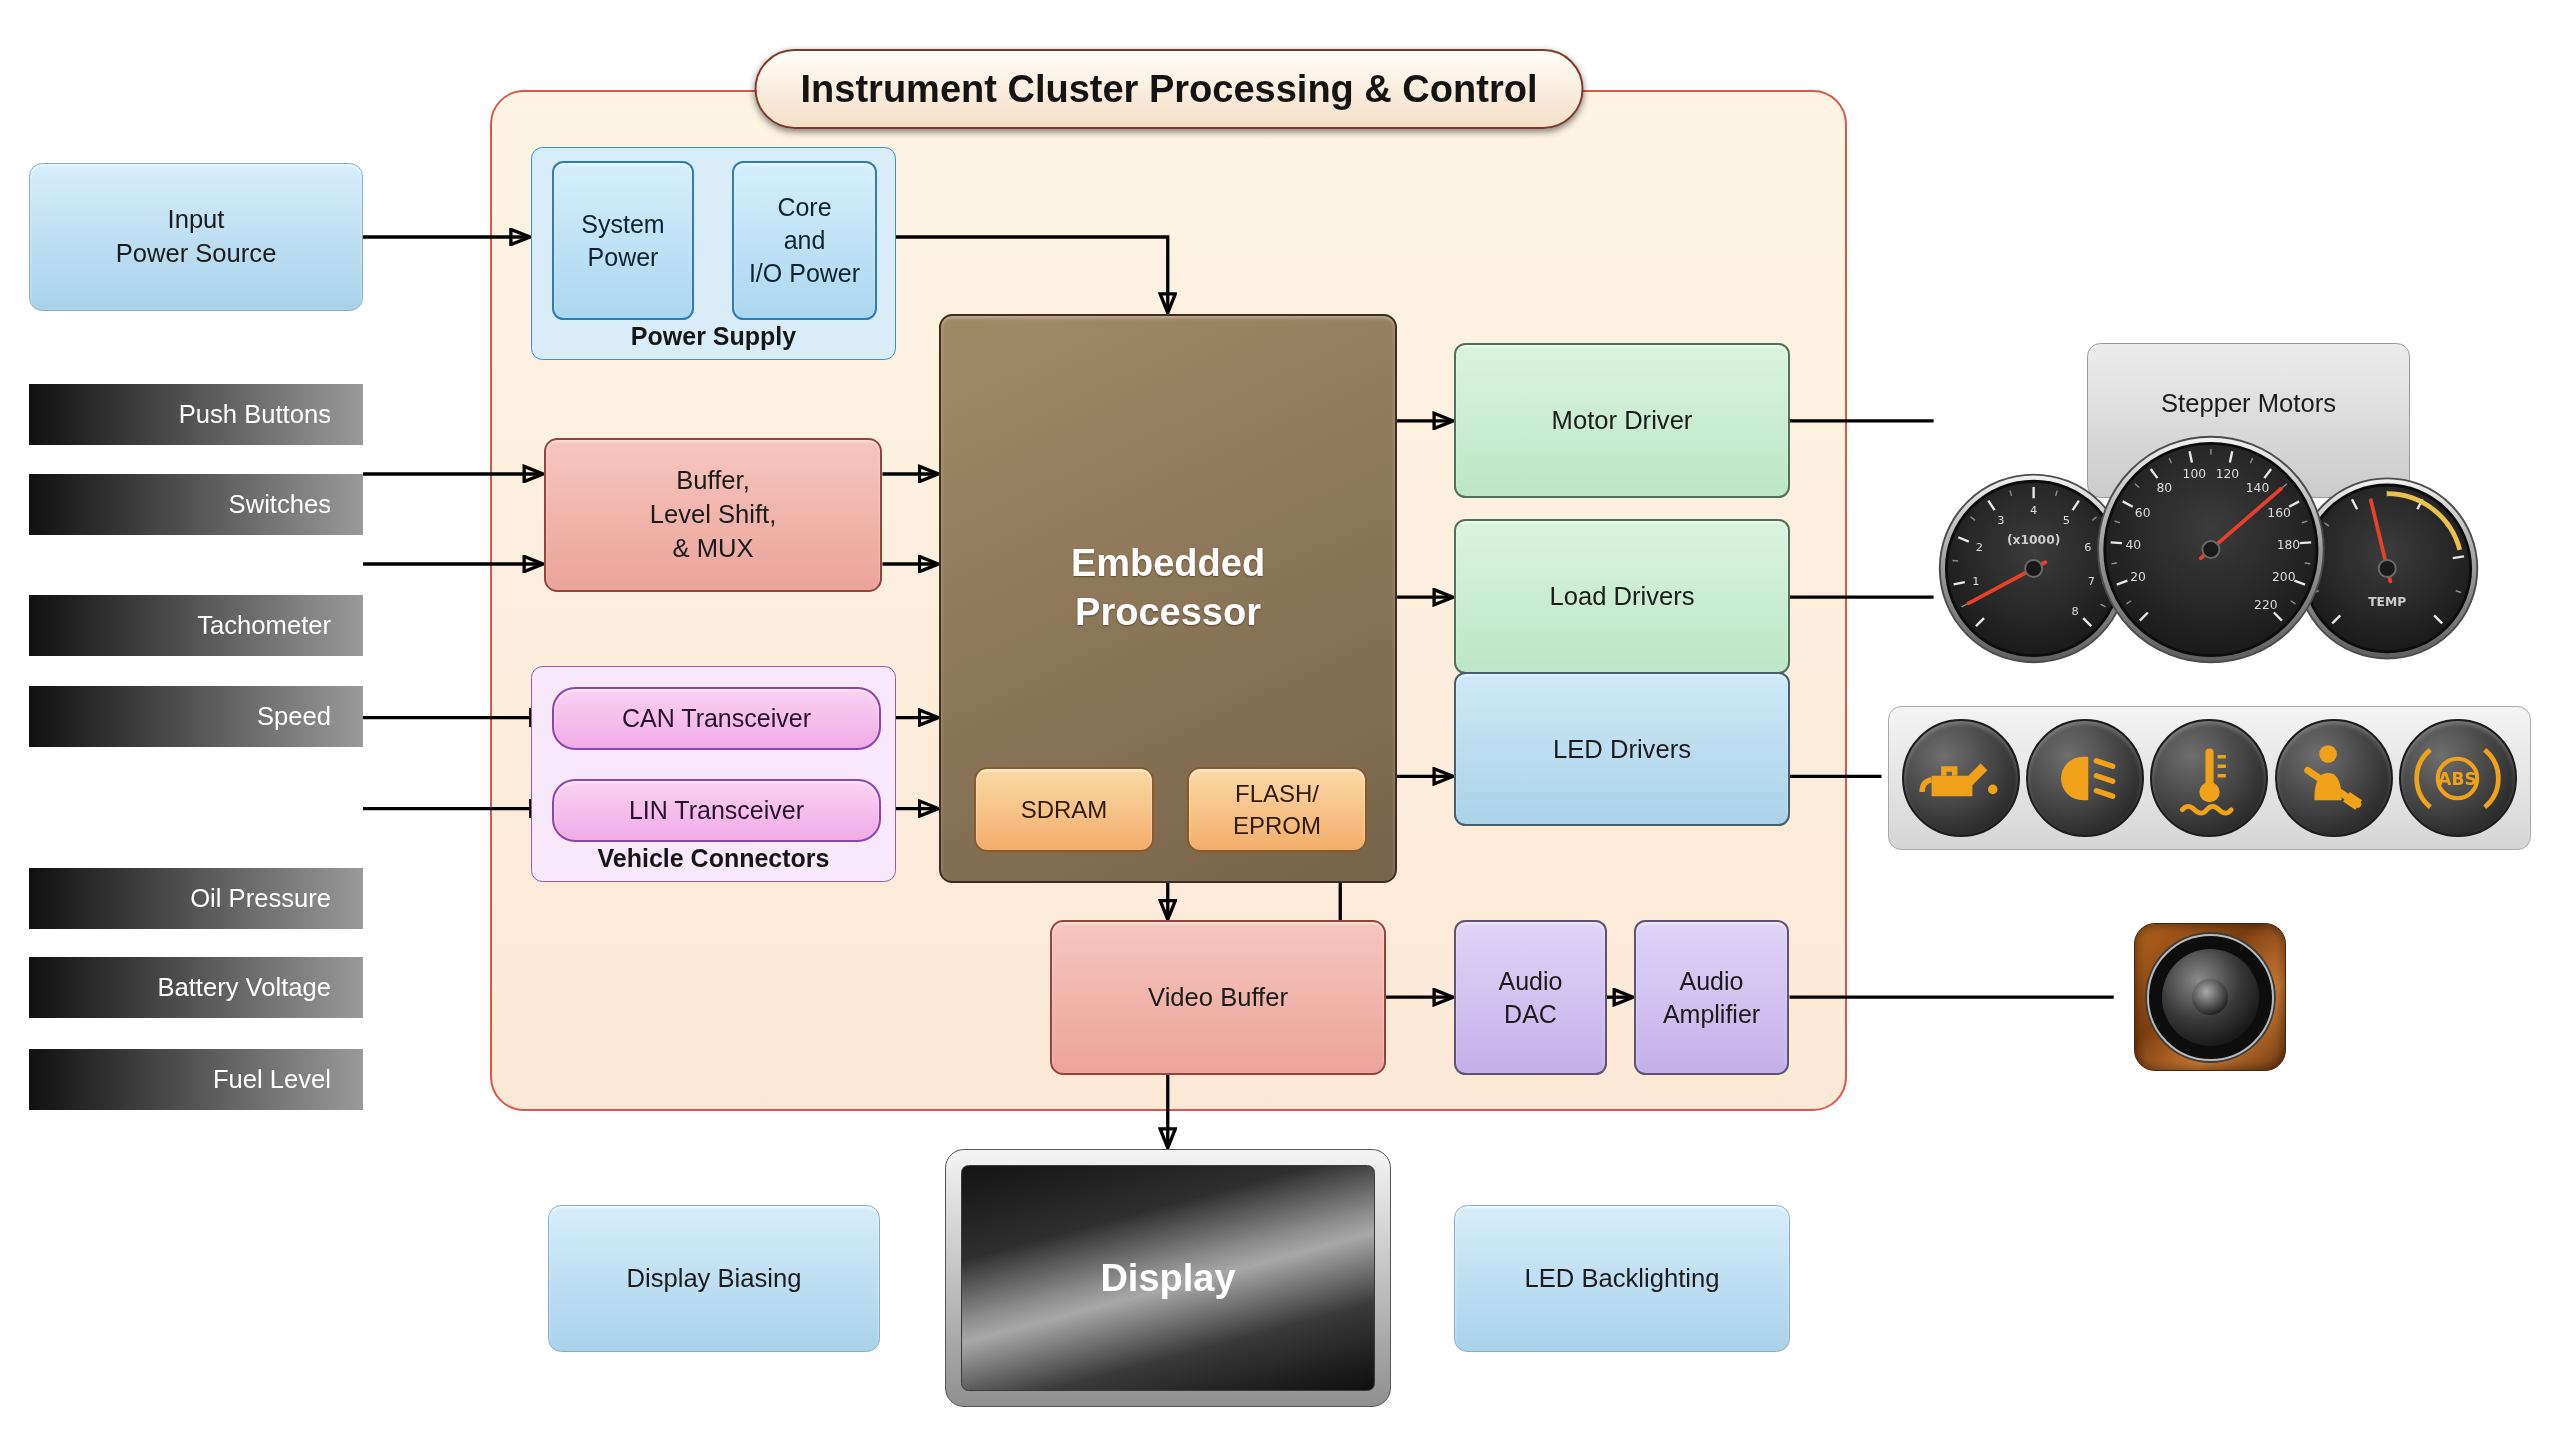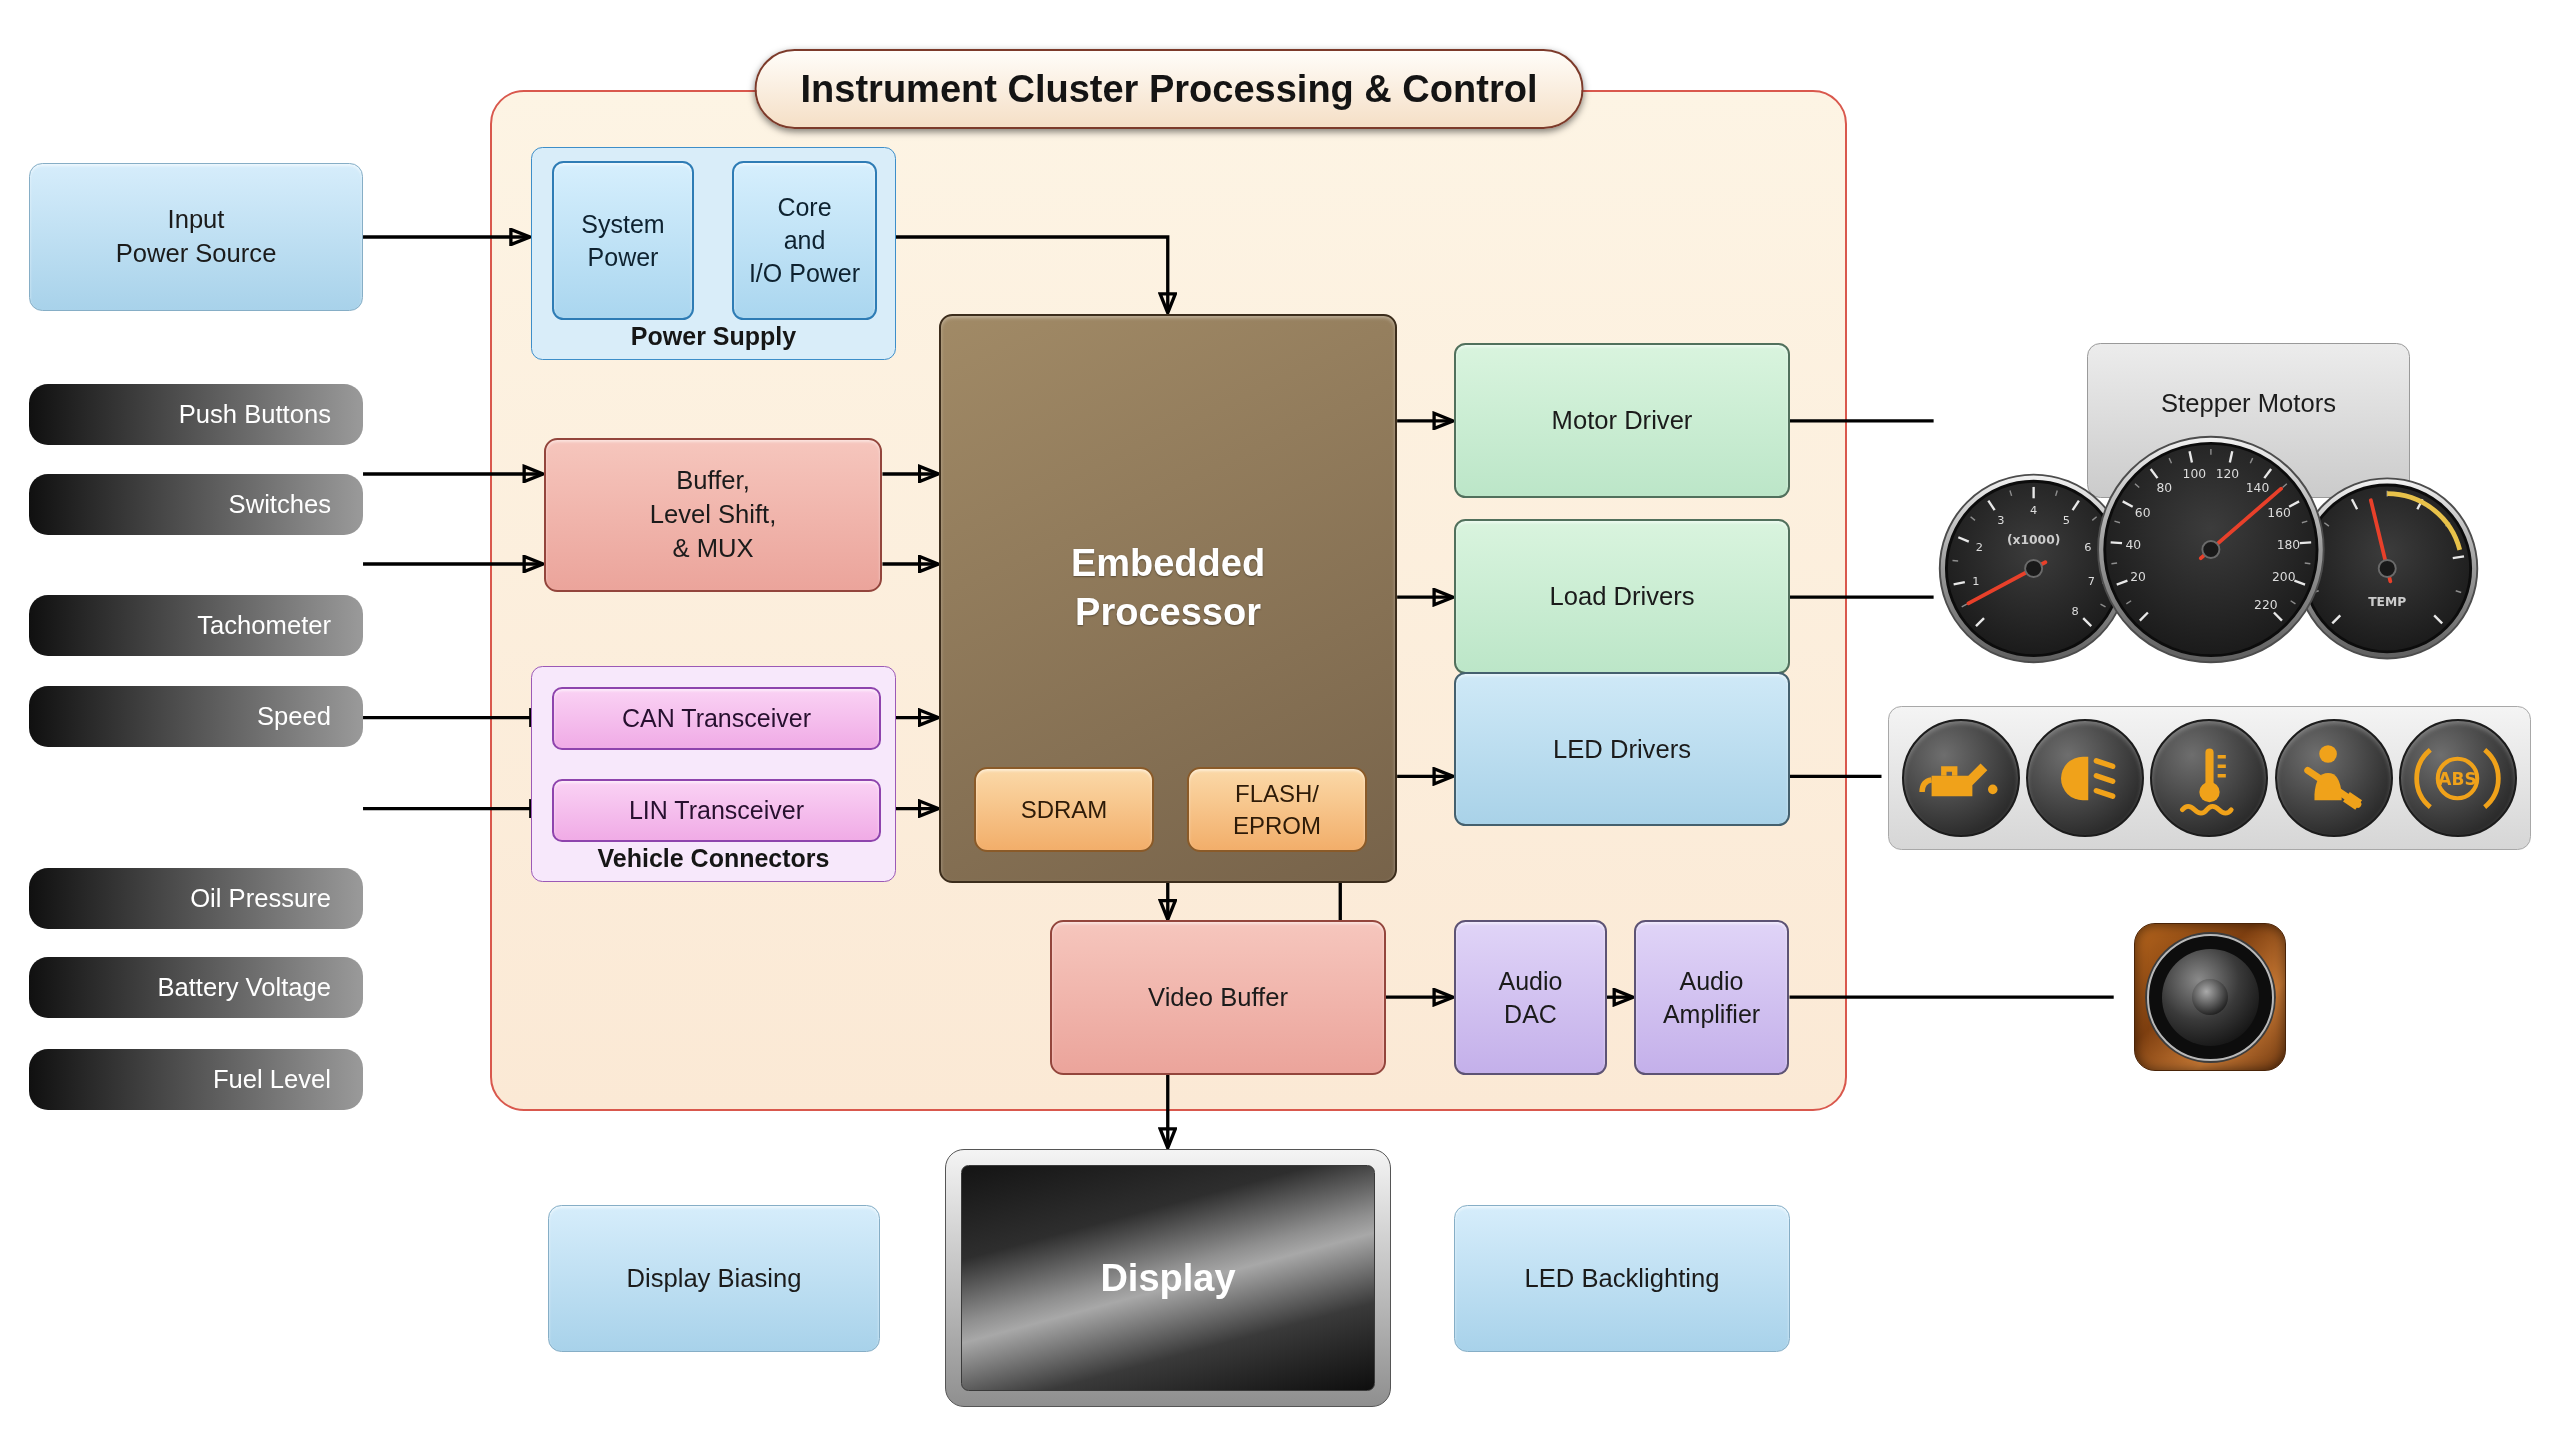--- a/index.html
+++ b/index.html
@@ -17,42 +17,42 @@
   .blue{background:linear-gradient(180deg,#cfe9f7,#a9d2e8);border:2.4px solid #44606e;
         box-shadow:inset 0 1.9px 2.8px rgba(255,255,255,.55);}
   .green{background:linear-gradient(180deg,#d9f4de,#bce6c8);border:2.4px solid #51705c;
          box-shadow:inset 0 1.9px 2.8px rgba(255,255,255,.55);}
   .purple{background:linear-gradient(180deg,#e0d4f7,#c4b0ea);border:2.4px solid #5d5374;
           box-shadow:inset 0 1.9px 2.8px rgba(255,255,255,.55);}
   .salmon{background:linear-gradient(180deg,#f6c6bd,#eba49b);border:2.4px solid #93453c;
           box-shadow:inset 0 1.9px 2.8px rgba(255,255,255,.5);}
   .orange{background:linear-gradient(180deg,#fbd9a8,#f2ae6a);border:2.4px solid #8a5a28;border-radius:13.3px;
           box-shadow:inset 0 1.9px 2.8px rgba(255,255,255,.55);}
-  .pill{position:absolute;left:29px;width:334px;height:61px;border-radius:19px;z-index:3;
+  .pill{position:absolute;left:29px;width:334px;height:61px;border-radius:0;z-index:3;
         background:linear-gradient(90deg,#101010,#9a9a9a);color:#fff;font-size:25.6px;
         display:flex;align-items:center;justify-content:flex-end;box-sizing:border-box;padding-right:32px;}
 
   
   #main-container{position:absolute;left:490px;top:90px;width:1357px;height:1021px;z-index:1;
     border:2.8px solid #d9584d;border-radius:34px;background:linear-gradient(180deg,#fdf4e4,#fbe9d5);box-sizing:border-box;}
   #title-pill{position:absolute;left:1169px;top:49px;height:80px;transform:translateX(-50%);z-index:5;
     display:inline-flex;align-items:center;padding:0 44px;white-space:nowrap;border-radius:44px;
     border:2.8px solid #7c3a2a;background:linear-gradient(180deg,#fffdf9,#f5dfc6);
     color:#141414;font-size:38px;font-weight:700;box-sizing:border-box;box-shadow:0 2.8px 7.6px rgba(0,0,0,.5);}
 
   
   .group{position:absolute;box-sizing:border-box;border-radius:11.4px;z-index:3;}
   #power-supply-group{left:531px;top:147px;width:365px;height:213px;background:#d9edf9;border:1.9px solid #3d8ec9;}
   #vehicle-connectors-group{left:531px;top:666px;width:365px;height:216px;background:#f7e8fb;border:1.9px solid #9b59b6;}
   .group-label{position:absolute;bottom:8.5px;left:0;width:100%;text-align:center;font-size:25px;font-weight:700;color:#161616;}
   .ps-box{position:absolute;top:13.3px;height:159px;border-radius:11.4px;box-sizing:border-box;
     background:linear-gradient(180deg,#d6effd,#aad6ef);border:2.4px solid #2e7cb5;
     display:flex;align-items:center;justify-content:center;text-align:center;font-size:25px;color:#0e2230;
     box-shadow:inset 0 1.9px 2.8px rgba(255,255,255,.6);}
-  .vc-box{position:absolute;left:20px;width:329px;height:63px;border-radius:10px;box-sizing:border-box;
+  .vc-box{position:absolute;left:20px;width:329px;height:63px;border-radius:23px;box-sizing:border-box;
     background:linear-gradient(180deg,#fad2f4,#f0abe6);border:2.4px solid #8e44ad;
     display:flex;align-items:center;justify-content:center;font-size:25px;color:#27102f;
     box-shadow:inset 0 1.9px 2.8px rgba(255,255,255,.6);}
 
   
   #processor{left:939px;top:314px;width:458px;height:569px;border-radius:13.3px;
     background:linear-gradient(155deg,#a18a66,#77634a);border:2.8px solid #3c2d1c;
     box-shadow:inset 0 1.9px 3.8px rgba(255,255,255,.35);}
   #processor-label{position:absolute;top:223px;left:0;width:100%;text-align:center;color:#fff;
     font-size:38px;font-weight:700;white-space:pre-line;line-height:1.3;text-shadow:0 0.9px 1.9px rgba(0,0,0,.4);}

